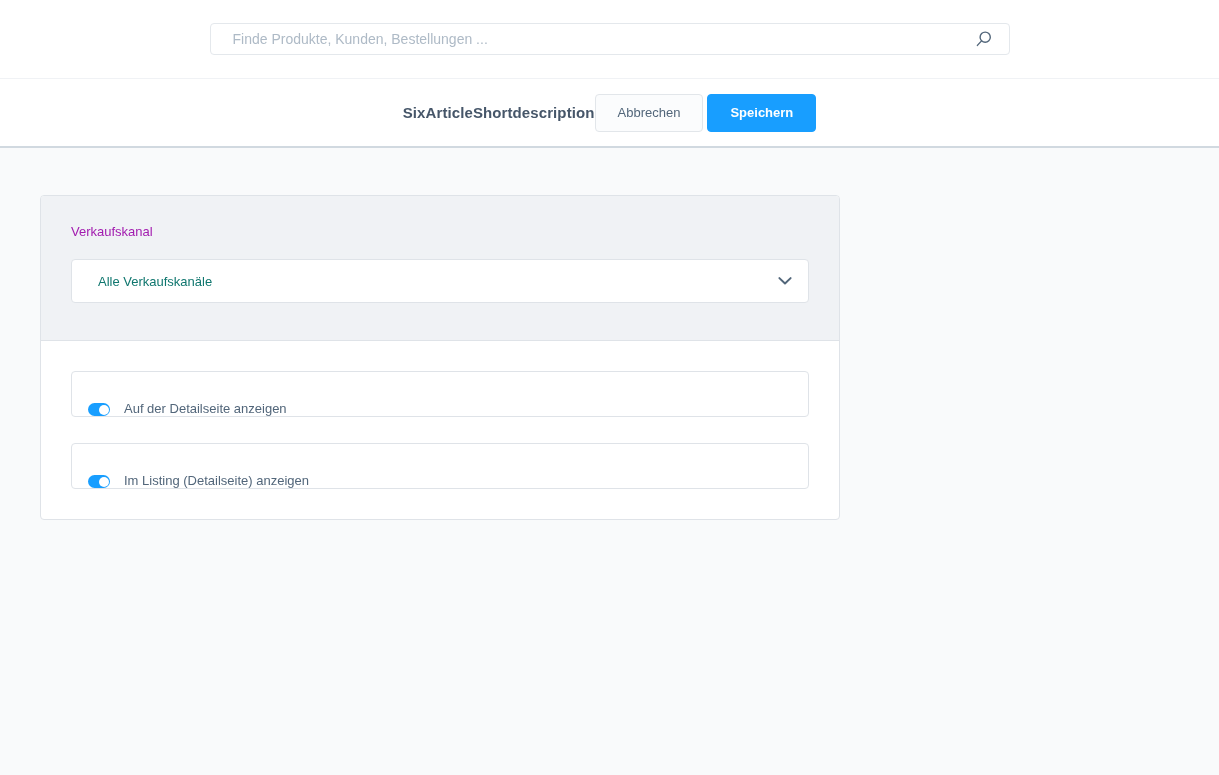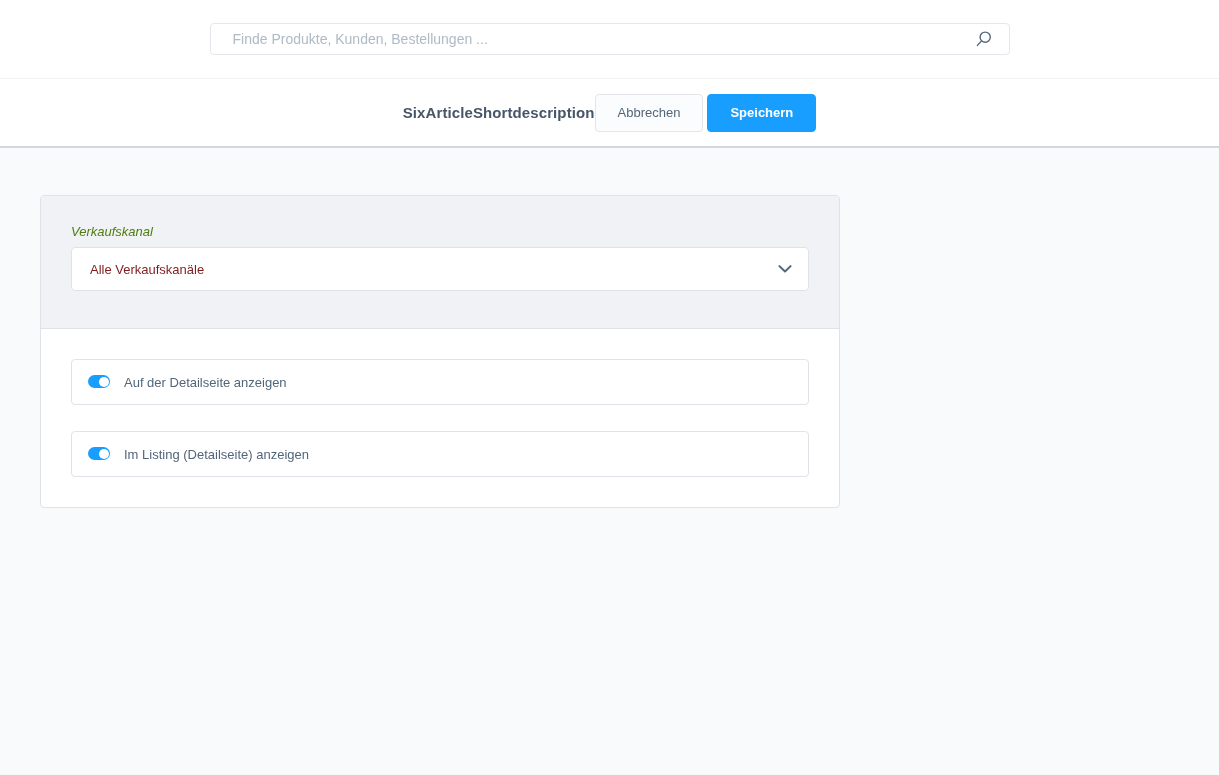--- a/index.html
+++ b/index.html
@@ -137,58 +137,57 @@
     overflow: hidden;
   }
   .card-head {
     background: #f0f2f5;
     border-bottom: 1px solid #dfe3e8;
     padding: 28px 30px 37px 30px;
   }
   .field-label {
     display: block;
     font-size: 13px;
-    color: #4d7c0f;
-    margin-bottom: 8px;
-    font-style: italic;
+    color: #a21caf;
+    margin-bottom: 20px;
   }
   .select-wrap {
     position: relative;
     height: 44px;
     background: #ffffff;
     border: 1px solid #dfe3e8;
     border-radius: 4px;
     display: flex;
     align-items: center;
     cursor: pointer;
   }
   .select-value {
-    padding-left: 18px;
-    font-size: 13px;
-    color: #7f1d1d;
+    padding-left: 26px;
+    font-size: 13px;
+    color: #0f766e;
   }
   .select-chevron {
     position: absolute;
     right: 16px;
     top: 50%;
     transform: translateY(-50%);
     display: flex;
   }
 
   .card-body {
     padding: 30px;
   }
   .toggle-row {
     height: 46px;
     border: 1px solid #dfe3e8;
     border-radius: 4px;
     background: #ffffff;
     display: flex;
-    align-items: flex-start;
-    padding: 15px 16px;
+    align-items: flex-end;
+    padding: 0 16px;
     margin-bottom: 26px;
     cursor: pointer;
   }
   .toggle-row:last-child { margin-bottom: 0; }
 
   .switch {
     position: relative;
     width: 22px;
     height: 13px;
     border-radius: 7px;

